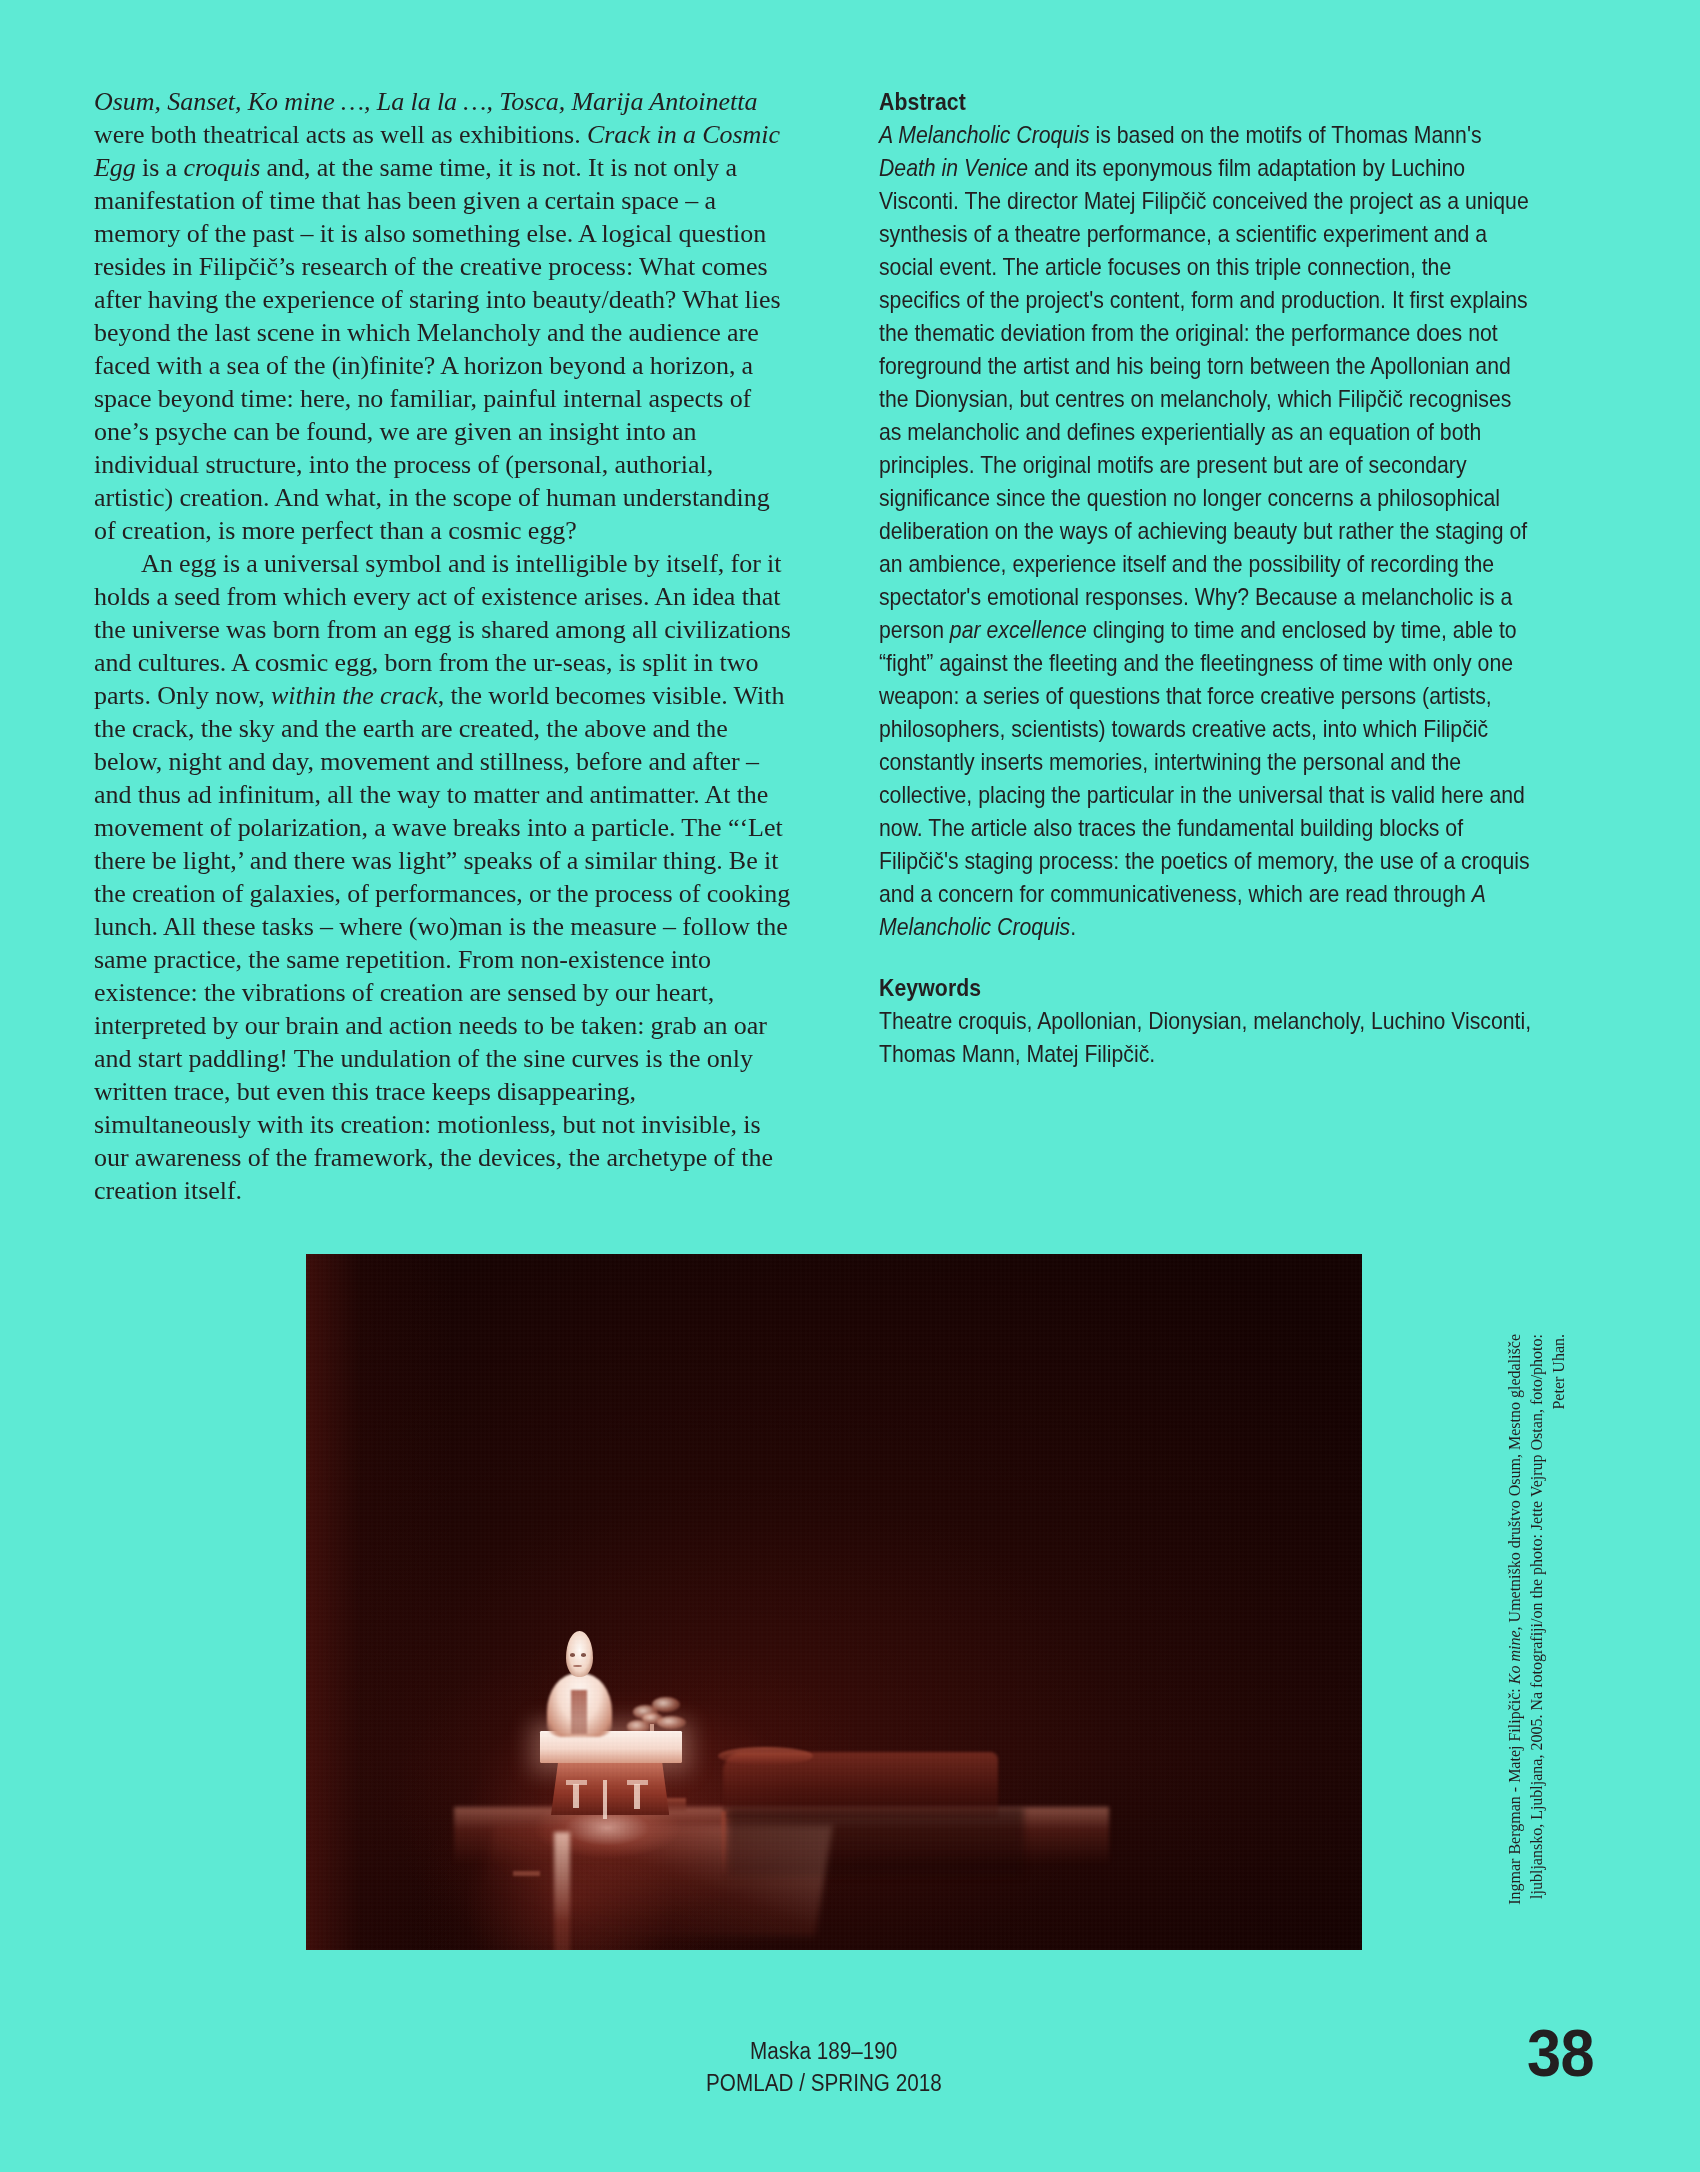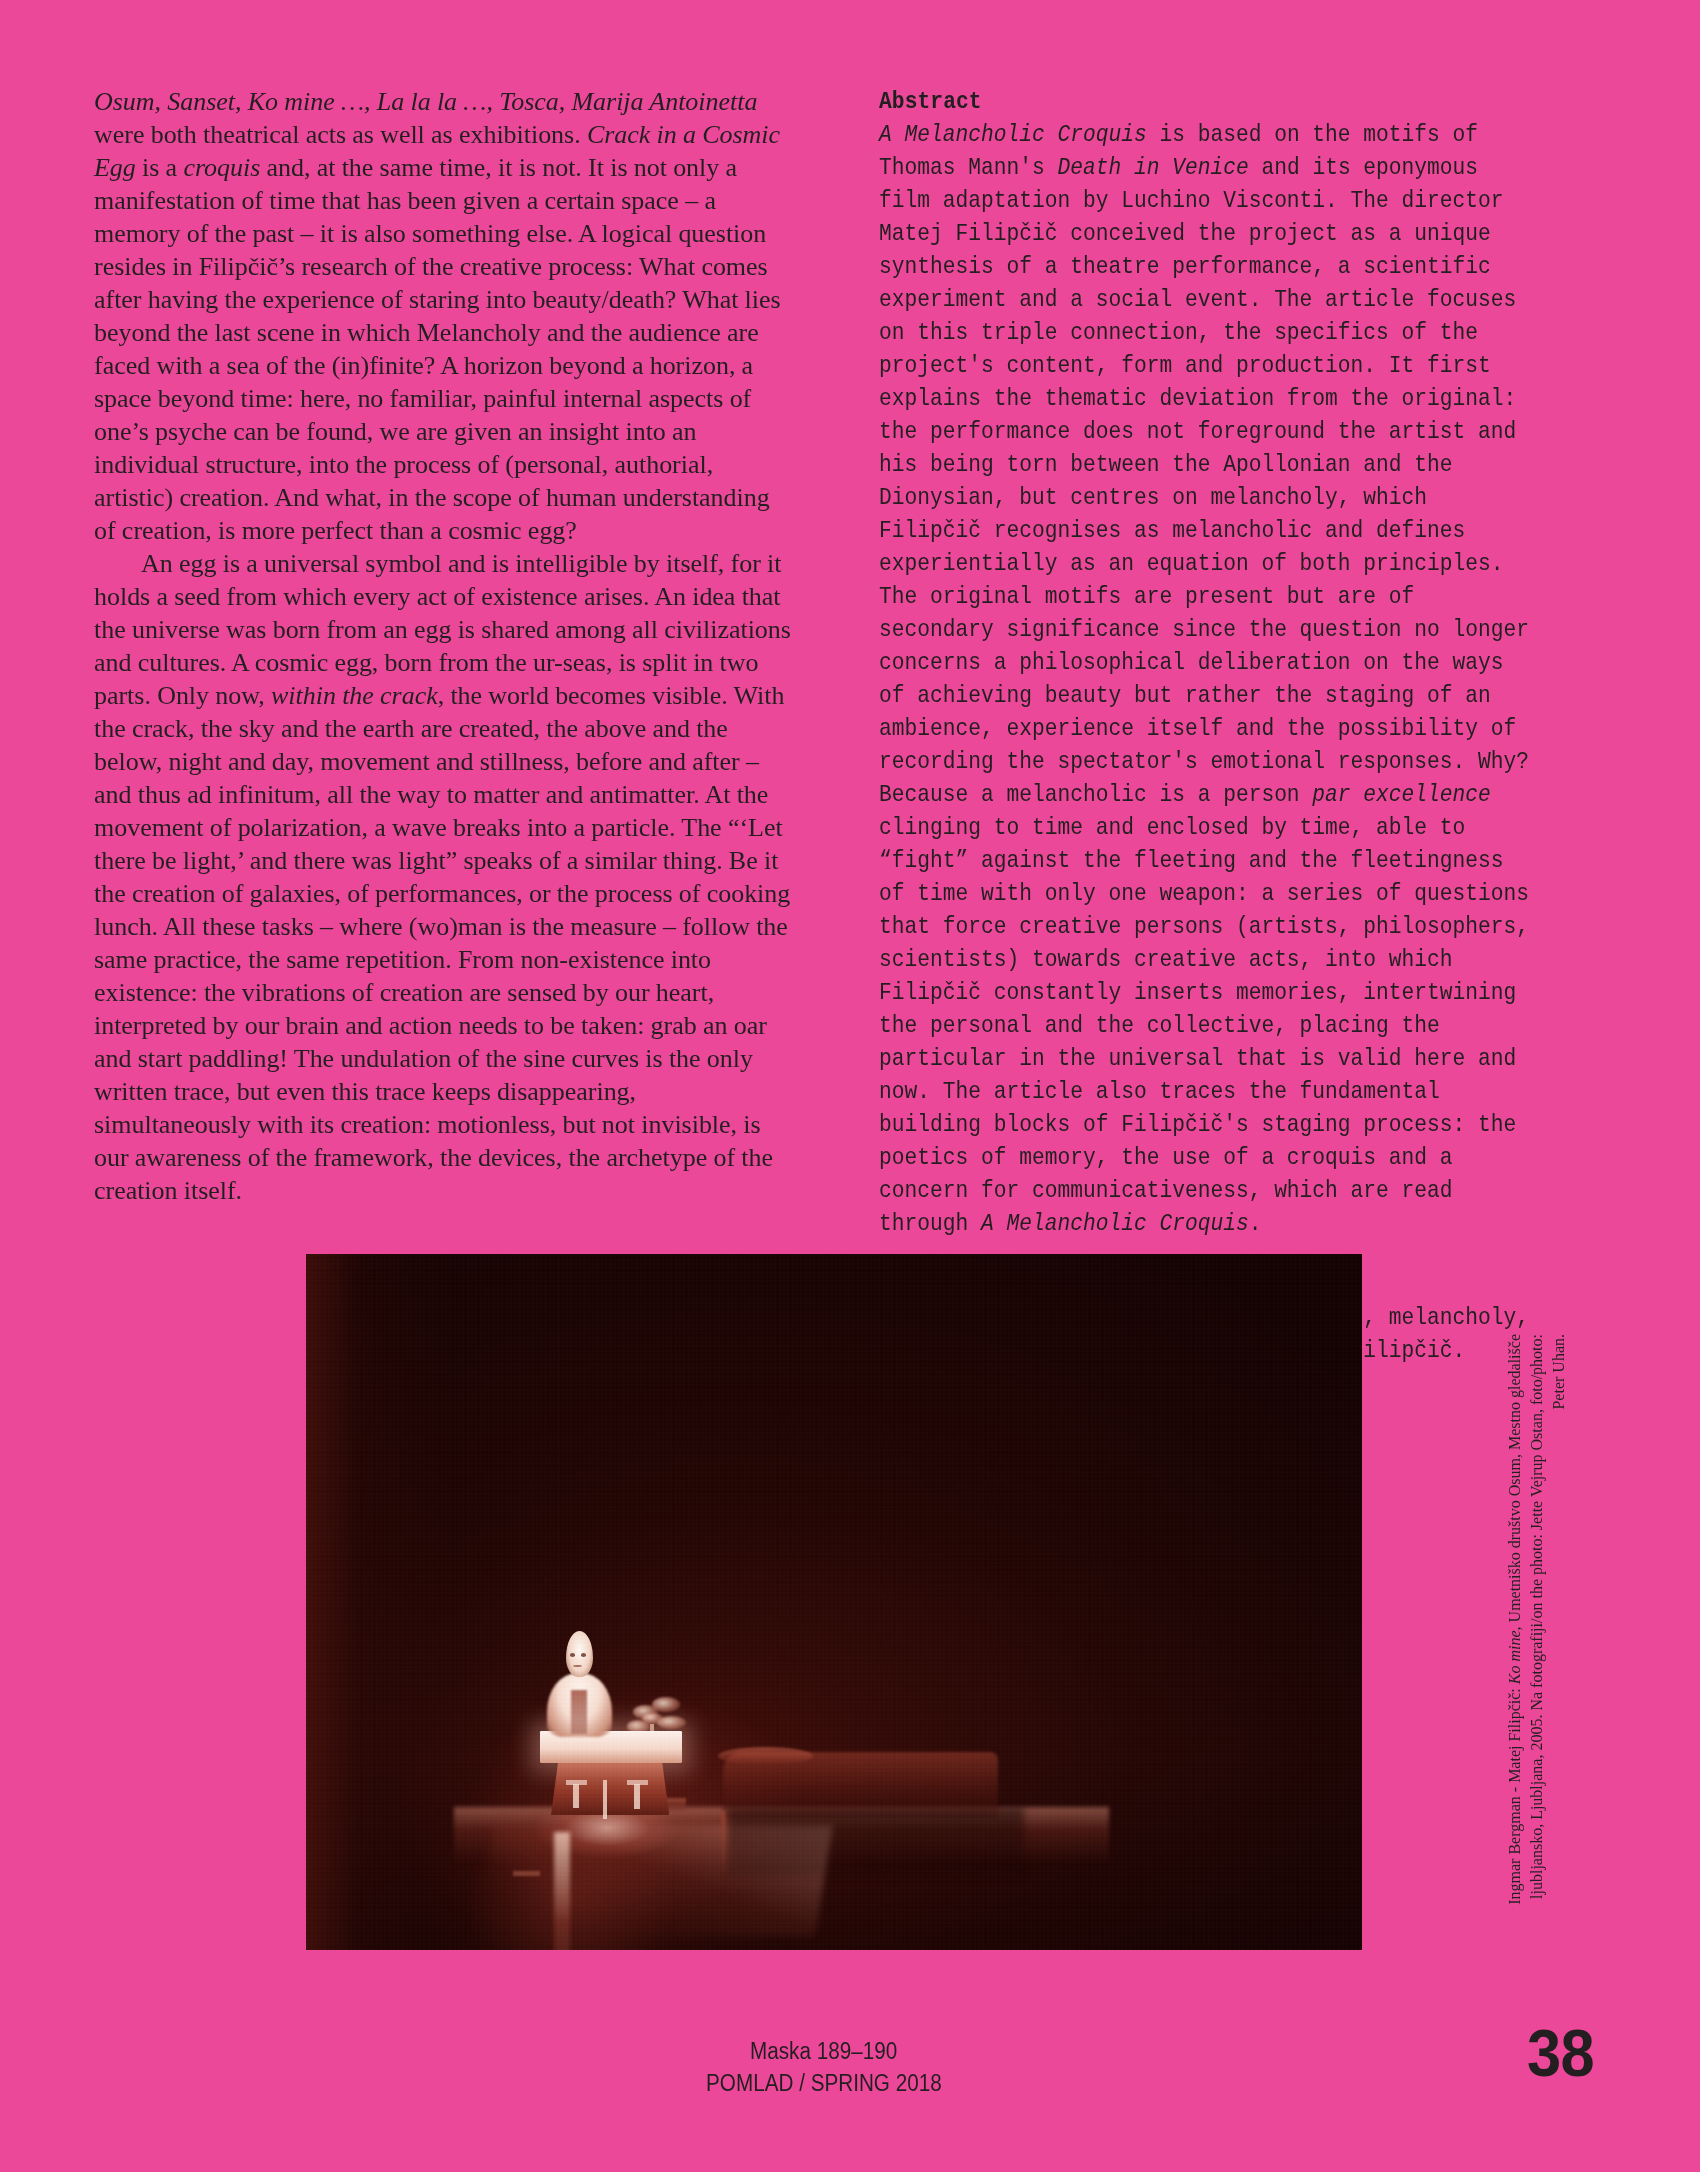--- a/index.html
+++ b/index.html
@@ -15,21 +15,21 @@
     overflow: hidden;
     font-family: "Liberation Serif", serif;
     color: #221f1f;
     -webkit-font-smoothing: antialiased;
   }
 
   
   #page {
     position: absolute;
     inset: 0;
-    background: #ec4899;
+    background: #5eead4;
   }
 
   
   #columns {
     position: absolute;
     left: 94px;
     top: 85px;
     width: 1439px;
     display: flex;
     gap: 84px;
@@ -45,21 +45,21 @@
     letter-spacing: -0.03px;
     word-spacing: -0.2px;
     color: #231f20;
   }
   .col-left p { margin: 0; }
   .col-left p.indent { text-indent: 47px; }
   .col-left em { font-style: italic; }
 
   .col-right {
     width: 654px;
-    font-family: Liberation Mono, monospace;
+    font-family: Liberation Sans, sans-serif;
     font-size: 24px;
     line-height: 33px;
     color: #231f20;
     font-stretch: condensed;
     transform-origin: left top;
   }
   
   .cond {
     display: block;
     transform: scaleX(0.885);

